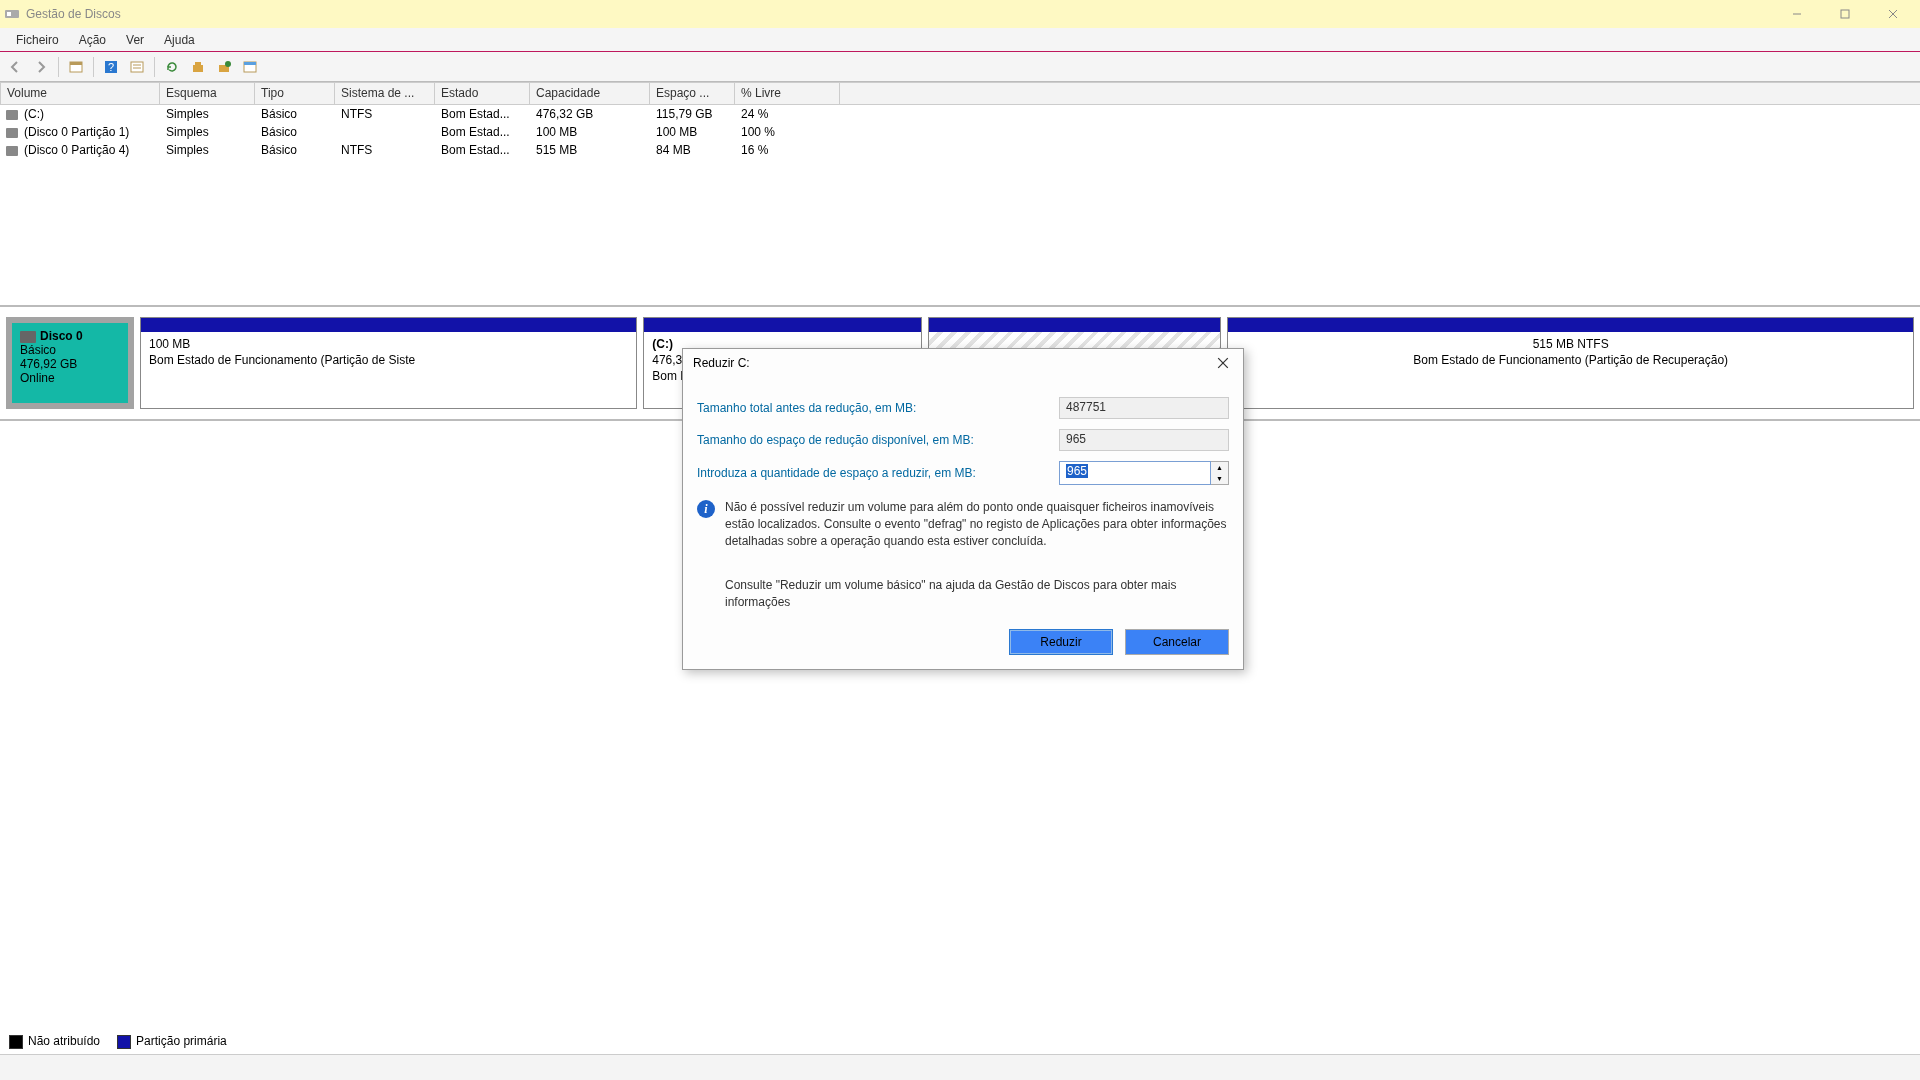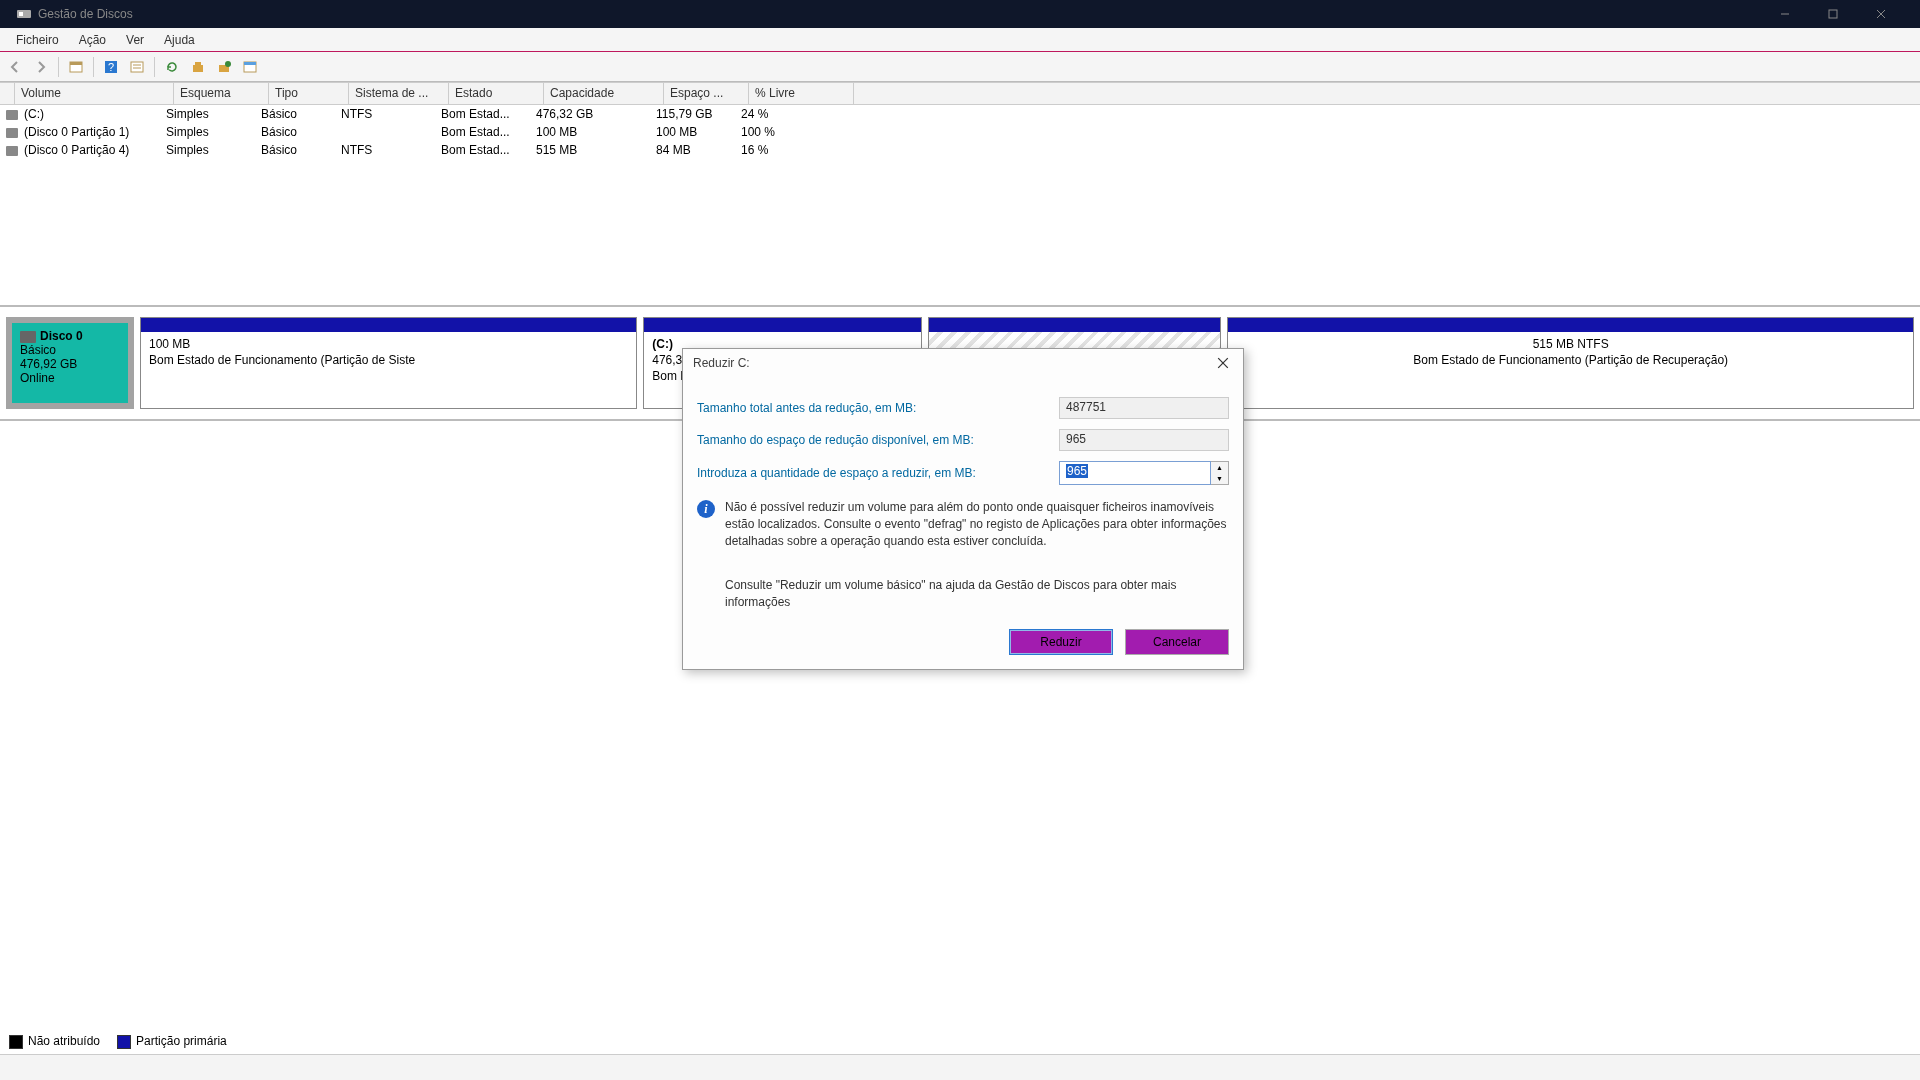--- a/index.html
+++ b/index.html
@@ -1,38 +1,38 @@
 <!DOCTYPE html>
 <html><head>
 <meta charset="utf-8">
 <style>
 * { box-sizing: border-box; font-family: "Segoe UI", Tahoma, sans-serif; }
 body { margin: 0; background: #fff; font-size: 12px; color: #000; overflow: hidden; width: 1920px; height: 1080px; position: relative; }
 
 
-.titlebar { height: 28px; background: #0f172a; display: flex; align-items: center; padding: 0 16px; color: #888; font-size: 12px; }
+.titlebar { height: 28px; background: #fef9c3; display: flex; align-items: center; padding: 0 4px; color: #888; font-size: 12px; }
 .titlebar .app-icon { width: 16px; height: 16px; margin-right: 6px; display:inline-block; }
 .titlebar .title { flex: 1; }
 .win-controls { display:flex; gap: 2px; }
 .win-btn { width: 46px; height: 28px; display:flex; align-items:center; justify-content:center; color:#888; }
 .win-btn svg { width: 10px; height: 10px; stroke: #888; stroke-width: 1; fill:none; }
 
 
 .menubar { height: 24px; background: #f5f5f5; display:flex; align-items:center; padding: 0 6px; border-bottom: 1px solid #be185d; }
 .menubar .menu-item { padding: 2px 10px; color:#333; }
 
 
 .toolbar { height: 30px; background:#f5f5f5; display:flex; align-items:center; padding: 0 4px; gap:4px; border-bottom:1px solid #bbb; }
 .tbtn { width:22px; height:22px; display:flex; align-items:center; justify-content:center; }
 .tbtn svg { width:16px; height:16px; }
 .tsep { width:1px; height:20px; background:#ccc; margin:0 2px; }
 
 
 .table-wrap { border-top:1px solid #ccc; }
-.thead { display:flex; background:#f3f3f3; border-bottom:1px solid #ccc; height:22px;padding-left:14px; }
+.thead { display:flex; background:#f3f3f3; border-bottom:1px solid #ccc; height:22px; }
 .th { border-right:1px solid #ccc; padding:3px 6px; color:#333; overflow:hidden; white-space:nowrap; text-overflow:ellipsis; position:relative; }
 .th:first-child{border-left:1px solid #ccc;}
 .tbody { height: 200px; background:#fff; }
 .tr { display:flex; height:18px; align-items:center; }
 .td { padding:0 6px; overflow:hidden; white-space:nowrap; }
 .vol-icon { width:12px; height:10px; display:inline-block; background:#888; margin-right:6px; vertical-align:middle; border-radius:1px; }
 
 
 .c0{width:160px;} .c1{width:95px;} .c2{width:80px;} .c3{width:100px;} .c4{width:95px;} .c5{width:120px;} .c6{width:85px;} .c7{width:105px;}
 
@@ -51,37 +51,37 @@
 .legend { position:absolute; bottom:32px; left:10px; display:flex; gap:18px; align-items:center; font-size:12px; }
 .legend .sw { width:12px; height:12px; display:inline-block; margin-right:6px; vertical-align:middle; outline:1px solid #333; }
 .sw.black{background:#000;} .sw.blue{background:#1212a8;}
 
 
 .statusbar { position:absolute; bottom:0; left:0; right:0; height:26px; background:#f4f4f4; border-top:1px solid #ccc; }
 
 
 .overlay { position:absolute; inset:0; }
 .dialog { position:absolute; left:682px; top:348px; width:562px; background:#fdfdfd; border:1px solid #9a9a9a; box-shadow: 3px 3px 10px rgba(0,0,0,.25); }
-.dlg-title { height:28px; display:flex; align-items:center; padding:0 10px; font-size:12px; color:#404040; }
+.dlg-title { height:28px; display:flex; align-items:center; padding:0 10px; font-size:12px; color:#000000; }
 .dlg-title .x { margin-left:auto; width:20px; height:20px; display:flex; align-items:center; justify-content:center; }
 .dlg-body { padding: 10px 14px 14px 14px; }
 .row { display:flex; align-items:center; margin:10px 0; }
 .row .lbl { flex:1; padding-right:10px; color:#0369a1; }
 .ro-field { width:170px; height:22px; background:#f0f0f0; border:1px solid #ccc; padding:2px 6px; color:#333; }
 .spin-wrap { display:flex; width:170px; }
 .spin-input { flex:1; height:24px; border:1px solid #7a9fd4; padding:2px 6px; font-size:12px; background:#fff; }
 .spin-input .sel { background:#1e62c9; color:#fff; padding:0 1px; }
 .spinners { width:18px; display:flex; flex-direction:column; border:1px solid #aaa; border-left:none; }
 .spinners div { flex:1; display:flex; align-items:center; justify-content:center; background:#f4f4f4; font-size:7px; line-height:1; }
 .info { display:flex; gap:10px; margin-top:14px; }
 .info .i-icon { width:18px; height:18px; border-radius:50%; background:#1e62c9; color:#fff; display:flex; align-items:center; justify-content:center; font-weight:bold; font-style:italic; font-family:Georgia,serif; font-size:12px; flex-shrink:0; margin-top:1px; }
 .info .msg { color:#333; line-height:1.4; }
 .help { margin:28px 0 8px 28px; color:#333; line-height:1.4; }
 .dlg-btns { display:flex; justify-content:flex-end; gap:12px; margin-top:18px; }
-.btn { min-width:104px; height:26px; border:1px solid #aaa; background:#a21caf; display:flex; align-items:center; justify-content:center; font-size:12px; }
+.btn { min-width:104px; height:26px; border:1px solid #aaa; background:#3b82f6; display:flex; align-items:center; justify-content:center; font-size:12px; }
 .btn.primary { border:1px solid #2a78d0; box-shadow: inset 0 0 0 1px #8fb9e8; }
 </style>
 </head>
 <body>
 
 <div class="titlebar">
   <span class="app-icon">
     <svg viewBox="0 0 16 16">
         <rect x="1" y="4" width="14" height="8" rx="1" fill="#aaa"></rect>
         <rect x="3" y="6" width="4" height="4" fill="#fff"></rect>

